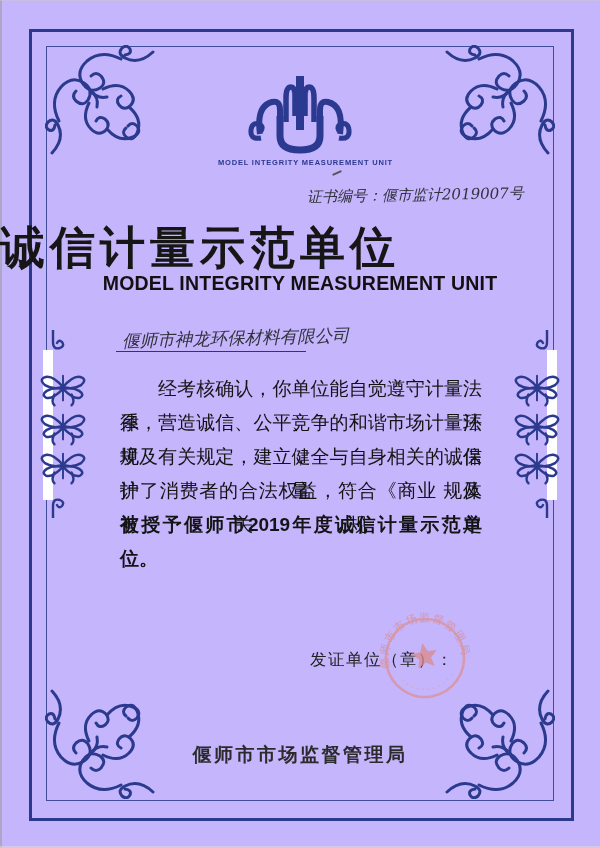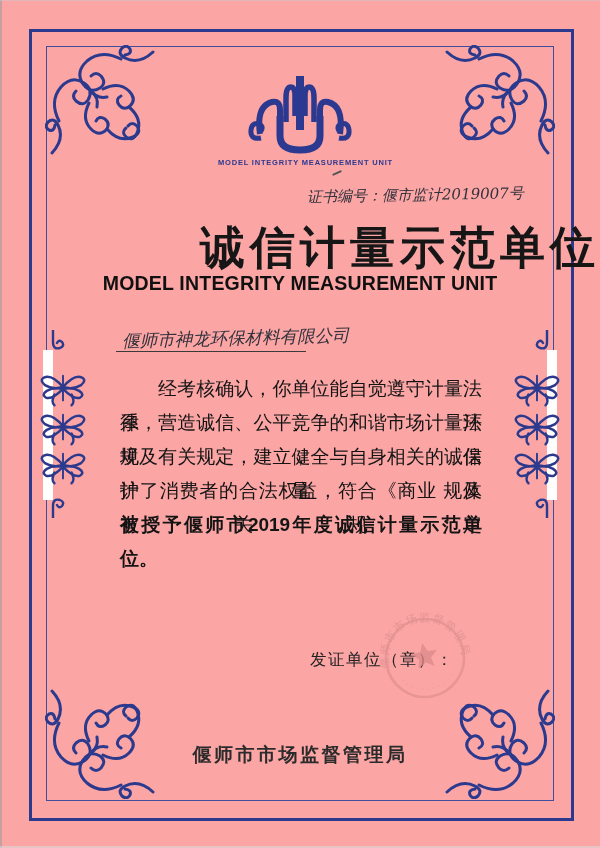--- a/index.html
+++ b/index.html
@@ -4,21 +4,21 @@
 <style>
   :root{
     --navy:#2c3a8e;
     --navy-light:#46529c;
     --ink:#161616;
     --seal:#dd8888;
   }
   html,body{margin:0;padding:0;background:#ffffff;}
   .page{
     position:relative;width:600px;height:848px;overflow:hidden;
-    background:#fca5a5;
+    background:#c4b5fd;
     font-family:"Liberation Sans", sans-serif;
   }
   
   .scan-edge-left{position:absolute;left:0;top:0;width:2px;height:848px;background:#9a9a9a;opacity:.55;}
   .scan-edge-top{position:absolute;left:0;top:0;width:600px;height:1px;background:#c9c9c9;opacity:.5;}
   .scan-edge-bottom{position:absolute;left:0;bottom:0;width:600px;height:2px;background:#d8d8d8;opacity:.6;}
 
   .outer-frame{position:absolute;left:29px;top:29px;width:539px;height:786px;border:3px solid var(--navy);}
   .inner-frame{position:absolute;left:46px;top:46px;width:506px;height:753px;border:1.5px solid #414e9b;}
   .gap-cover{position:absolute;width:10px;height:150px;background:#fefefe;top:350px;}
@@ -38,21 +38,21 @@
   .logo-caption{
     position:absolute;left:218px;top:158px;width:164px;text-align:center;
     font-size:7.5px;font-weight:bold;color:#2b3990;letter-spacing:.8px;white-space:nowrap;
   }
 
   .handwriting{color:#32323c;font-style:italic;font-family:"DejaVu Serif", serif;}
   .cert-line{position:absolute;right:76px;top:186px;font-size:15px;transform:rotate(-1deg);white-space:nowrap;}
   .pen-mark{position:absolute;left:332px;top:172px;width:10px;height:2px;background:#555;transform:rotate(-25deg);border-radius:2px;}
 
   .title{
-    position:absolute;left:0;top:218px;width:600px;text-align:right;
+    position:absolute;left:0;top:218px;width:600px;text-align:left;
     font-family:Liberation Mono, monospace;font-weight:bold;font-size:45px;color:var(--ink);
     letter-spacing:5px;white-space:nowrap;
   }
   .subtitle{
     position:absolute;left:0;top:272px;width:600px;text-align:center;
     font-weight:800;font-size:19.5px;color:#111;letter-spacing:0.2px;white-space:nowrap;
   }
 
   .awardee{position:absolute;left:122px;top:326px;font-size:17.5px;transform:rotate(-1.5deg);white-space:nowrap;}
   .awardee-underline{position:absolute;left:116px;top:351px;width:190px;border-top:1.6px solid #3a3a3a;}

